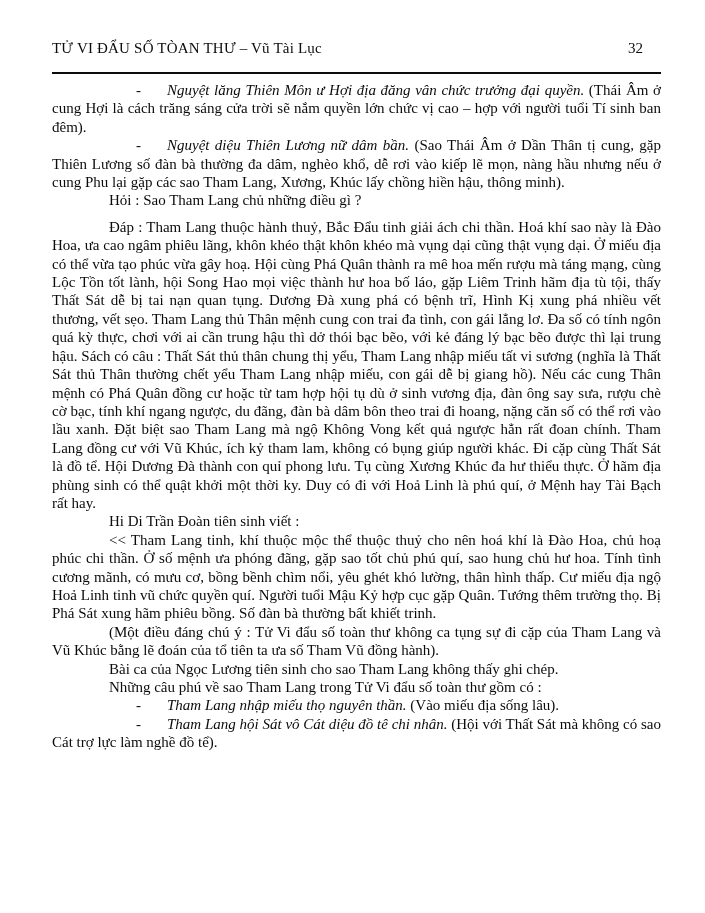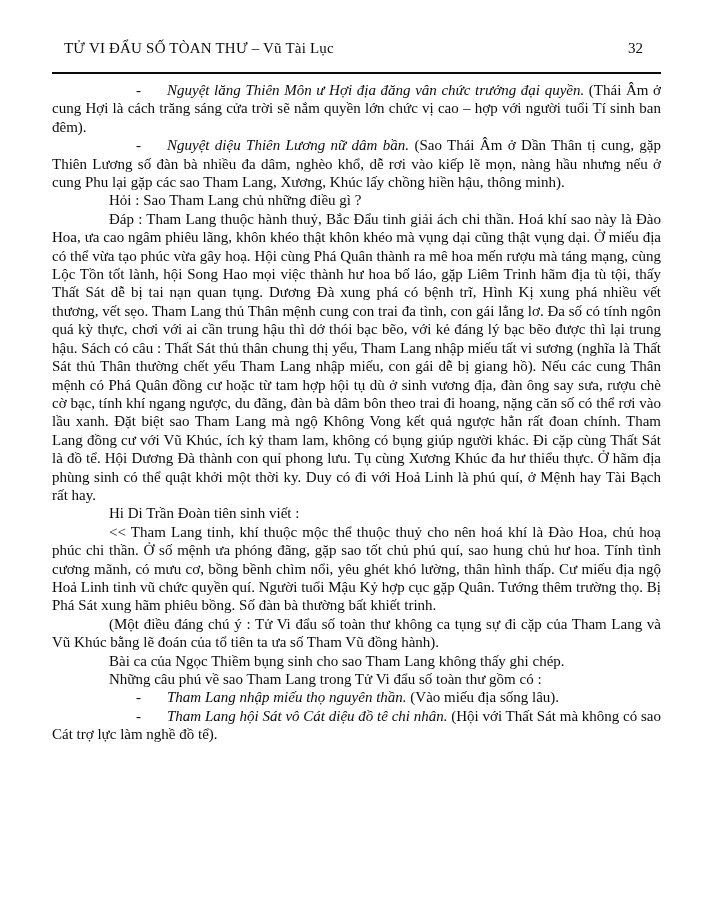--- a/index.html
+++ b/index.html
@@ -16,40 +16,39 @@
     color: #0b0b0b;
     padding: 40px 44px 0 52px;
     overflow: hidden;
   }
   .page-header {
     display: flex;
     justify-content: space-between;
     align-items: flex-start;
     font-size: 15px;
     line-height: 17px;
-    margin-left: 12px;
   }
   .doc-title { letter-spacing: 0.2px; }
   .page-number { padding-right: 18px; }
   .header-rule {
     border: none;
     border-top: 2px solid #0b0b0b;
     margin: 15px 0 0 0;
     width: 100%;
   }
   .body-text {
     margin-top: 7px;
     font-size: 15px;
     line-height: 18.4px;
     text-align: justify;
   }
   .para { margin: 0; }
   .para.indent { text-indent: 57px; }
   .para.bullet { text-indent: 84px; }
-  .para.gap-top { }
+  .para.gap-top { margin-top: 8px; }
   .dash { padding-right: 26px; }
   .it { font-style: italic; }
   .section-heading {
     font-size: 20.5px;
     font-weight: bold;
     letter-spacing: 0.4px;
     margin: 13px 0 11px 60px;
     text-align: left;
   }
 </style>
@@ -62,34 +61,34 @@
     <span class="doc-title">TỬ VI ĐẨU SỐ TÒAN THƯ – Vũ Tài Lục</span>
     <span class="page-number">32</span>
   </header>
 
   <hr class="header-rule">
 
   <main class="body-text">
 
     <p class="para bullet"><span class="dash">-</span><span class="it">Nguyệt lăng Thiên Môn ư Hợi địa đăng vân chức trưởng đại quyền.</span> <span>(Thái Âm ở cung Hợi là cách trăng sáng cửa trời sẽ nắm quyền lớn chức vị cao – hợp với người tuổi Tí sinh ban đêm).</span></p>
 
-    <p class="para bullet"><span class="dash">-</span><span class="it">Nguyệt diệu Thiên Lương nữ dâm bần.</span> <span>(Sao Thái Âm ở Dần Thân tị cung, gặp Thiên Lương số đàn bà nhiều đa dâm, nghèo khổ, dễ rơi vào kiếp lẽ mọn, nàng hầu nhưng nếu ở cung Phu lại gặp các sao Tham Lang, Xương, Khúc lấy chồng hiền hậu, thông minh).</span></p>
+    <p class="para bullet"><span class="dash">-</span><span class="it">Nguyệt diệu Thiên Lương nữ dâm bần.</span> <span>(Sao Thái Âm ở Dần Thân tị cung, gặp Thiên Lương số đàn bà thường đa dâm, nghèo khổ, dễ rơi vào kiếp lẽ mọn, nàng hầu nhưng nếu ở cung Phu lại gặp các sao Tham Lang, Xương, Khúc lấy chồng hiền hậu, thông minh).</span></p>
 
 
     <p class="para indent">Hỏi : Sao Tham Lang chủ những điều gì ?</p>
 
     <p class="para indent gap-top">Đáp : Tham Lang thuộc hành thuỷ, Bắc Đẩu tinh giải ách chi thần. Hoá khí sao này là Đào Hoa, ưa cao ngâm phiêu lãng, khôn khéo thật khôn khéo mà vụng dại cũng thật vụng dại. Ở miếu địa có thể vừa tạo phúc vừa gây hoạ. Hội cùng Phá Quân thành ra mê hoa mến rượu mà táng mạng, cùng Lộc Tồn tốt lành, hội Song Hao mọi việc thành hư hoa bố láo, gặp Liêm Trinh hãm địa tù tội, thấy Thất Sát dễ bị tai nạn quan tụng. Dương Đà xung phá có bệnh trĩ, Hình Kị xung phá nhiều vết thương, vết sẹo. Tham Lang thủ Thân mệnh cung con trai đa tình, con gái lẳng lơ. Đa số có tính ngôn quá kỳ thực, chơi với ai cần trung hậu thì dở thói bạc bẽo, với kẻ đáng lý bạc bẽo được thì lại trung hậu. Sách có câu : Thất Sát thủ thân chung thị yểu, Tham Lang nhập miếu tất vi sương (nghĩa là Thất Sát thủ Thân thường chết yểu Tham Lang nhập miếu, con gái dễ bị giang hồ). Nếu các cung Thân mệnh có Phá Quân đồng cư hoặc từ tam hợp hội tụ dù ở sinh vương địa, đàn ông say sưa, rượu chè cờ bạc, tính khí ngang ngược, du đãng, đàn bà dâm bôn theo trai đi hoang, nặng căn số có thể rơi vào lầu xanh. Đặt biệt sao Tham Lang mà ngộ Không Vong kết quả ngược hẳn rất đoan chính. Tham Lang đồng cư với Vũ Khúc, ích kỷ tham lam, không có bụng giúp người khác. Đi cặp cùng Thất Sát là đồ tể. Hội Dương Đà thành con quỉ phong lưu. Tụ cùng Xương Khúc đa hư thiểu thực. Ở hãm địa phùng sinh có thể quật khởi một thời ky. Duy có đi với Hoả Linh là phú quí, ở Mệnh hay Tài Bạch rất hay.</p>
 
     <p class="para indent">Hi Di Trần Đoàn tiên sinh viết :</p>
 
     <p class="para indent">&lt;&lt; Tham Lang tinh, khí thuộc mộc thể thuộc thuỷ cho nên hoá khí là Đào Hoa, chủ hoạ phúc chi thần. Ở số mệnh ưa phóng đãng, gặp sao tốt chủ phú quí, sao hung chủ hư hoa. Tính tình cương mãnh, có mưu cơ, bồng bềnh chìm nổi, yêu ghét khó lường, thân hình thấp. Cư miếu địa ngộ Hoả Linh tinh vũ chức quyền quí. Người tuổi Mậu Kỷ hợp cục gặp Quân. Tướng thêm trường thọ. Bị Phá Sát xung hãm phiêu bồng. Số đàn bà thường bất khiết trinh.</p>
 
     <p class="para indent">(Một điều đáng chú ý : Tử Vi đẩu số toàn thư không ca tụng sự đi cặp của Tham Lang và Vũ Khúc bằng lẽ đoán của tổ tiên ta ưa số Tham Vũ đồng hành).</p>
 
-    <p class="para indent">Bài ca của Ngọc Thiềm bụng sinh cho sao Tham Lang không thấy ghi chép.</p>
+    <p class="para indent">Bài ca của Ngọc Lương tiên sinh cho sao Tham Lang không thấy ghi chép.</p>
 
     <p class="para indent">Những câu phú về sao Tham Lang trong Tử Vi đẩu số toàn thư gồm có :</p>
 
 
     <p class="para bullet"><span class="dash">-</span><span class="it">Tham Lang nhập miếu thọ nguyên thần.</span> <span>(Vào miếu địa sống lâu).</span></p>
 
     <p class="para bullet"><span class="dash">-</span><span class="it">Tham Lang hội Sát vô Cát diệu đồ tê chi nhân.</span> <span>(Hội với Thất Sát mà không có sao Cát trợ lực làm nghề đồ tể).</span></p>
 
   </main>
 </div>

